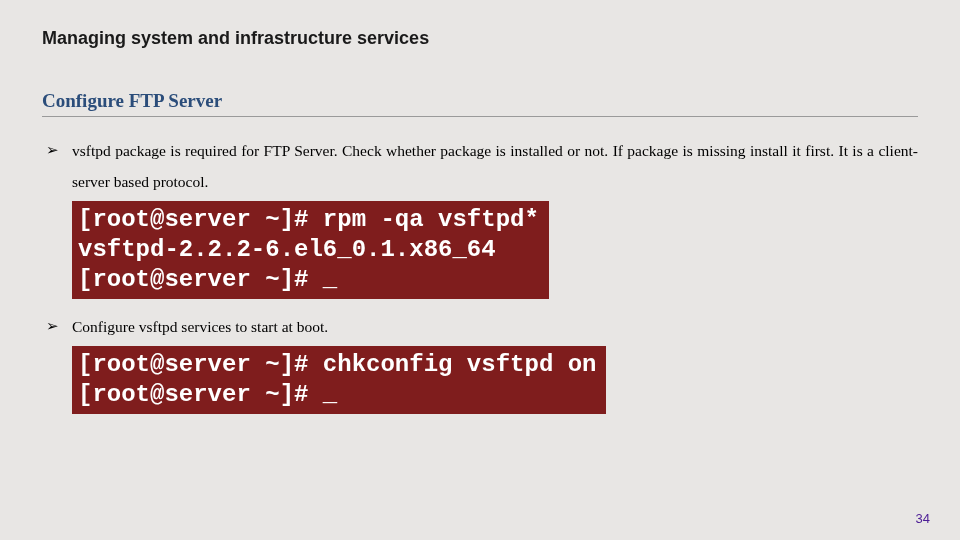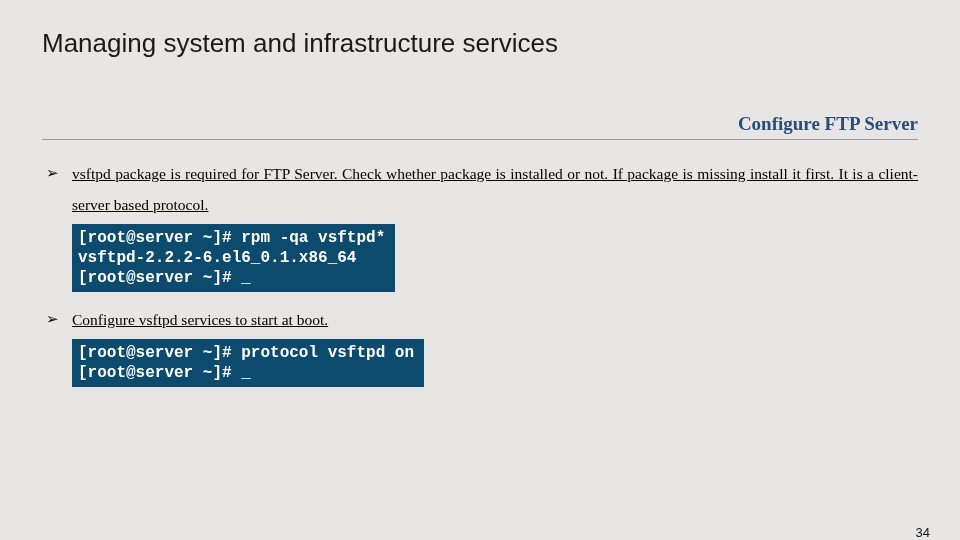--- a/index.html
+++ b/index.html
@@ -6,91 +6,89 @@
   html, body { width: 960px; height: 540px; }
   body {
     background: #e8e6e4;
     font-family: Georgia, 'Times New Roman', serif;
     color: #000;
     position: relative;
     padding: 28px 42px 20px 42px;
   }
   .title {
     font-family: Arial, Helvetica, sans-serif;
-    font-weight: normal;
-    font-size: 26px;
+    font-weight: bold;
+    font-size: 18px;
     color: #1a1a1a;
-    margin-bottom: 54px;
+    margin-bottom: 41px;
   }
   .subtitle {
     font-family: Georgia, 'Times New Roman', serif;
     font-weight: bold;
     font-size: 19px;
     color: #2b4d7a;
     border-bottom: 1px solid #9a9a9a;
     padding-bottom: 4px;
     margin-bottom: 18px;
-    text-align: right;
   }
   .bullets {
     list-style: none;
     padding-left: 30px;
-    text-decoration: underline;
   }
   .bullets > li {
     position: relative;
     font-size: 15.5px;
     line-height: 2.0;
     margin-bottom: 6px;
     text-align: justify;
   }
   .bullets > li::before {
     content: "➢";
     position: absolute;
     left: -26px;
     top: 0;
     font-size: 15px;
     color: #000;
   }
   .terminal {
     display: inline-block;
-    background: #0c4a6e;
+    background: #7f1d1d;
     color: #fff;
     font-family: 'Courier New', monospace;
     font-weight: bold;
-    font-size: 16px;
+    font-size: 24px;
     line-height: 1.25;
     padding: 4px 10px 4px 6px;
     margin-top: 4px;
     margin-bottom: 6px;
     white-space: pre;
   }
   .pagenum {
     position: absolute;
     right: 30px;
-    bottom: 0;
+    bottom: 14px;
     font-family: Arial, sans-serif;
     font-size: 13px;
-    color: #0f172a;
+    color: #4c1d95;
   }
 </style>
 </head>
 <body>
 
 <div class="title">Managing system and infrastructure services</div>
 
 <div class="subtitle">Configure FTP Server</div>
 
 <ul class="bullets">
   <li>
     <span>vsftpd package is required for FTP Server. Check whether package is installed or not. If package is missing install it first. It is a client-server based protocol.</span><br>
     <div class="terminal"><span>[root@server ~]# rpm -qa vsftpd*</span>
 <span>vsftpd-2.2.2-6.el6_0.1.x86_64</span>
 <span>[root@server ~]# _</span></div>
   </li>
   <li>
     <span>Configure vsftpd services to start at boot.</span><br>
-    <div class="terminal"><span>[root@server ~]# protocol vsftpd on</span>
+    <div class="terminal"><span>[root@server ~]# chkconfig vsftpd on</span>
 <span>[root@server ~]# _</span></div>
   </li>
 </ul>
 
 <div class="pagenum">34</div>
 
 </body></html>

